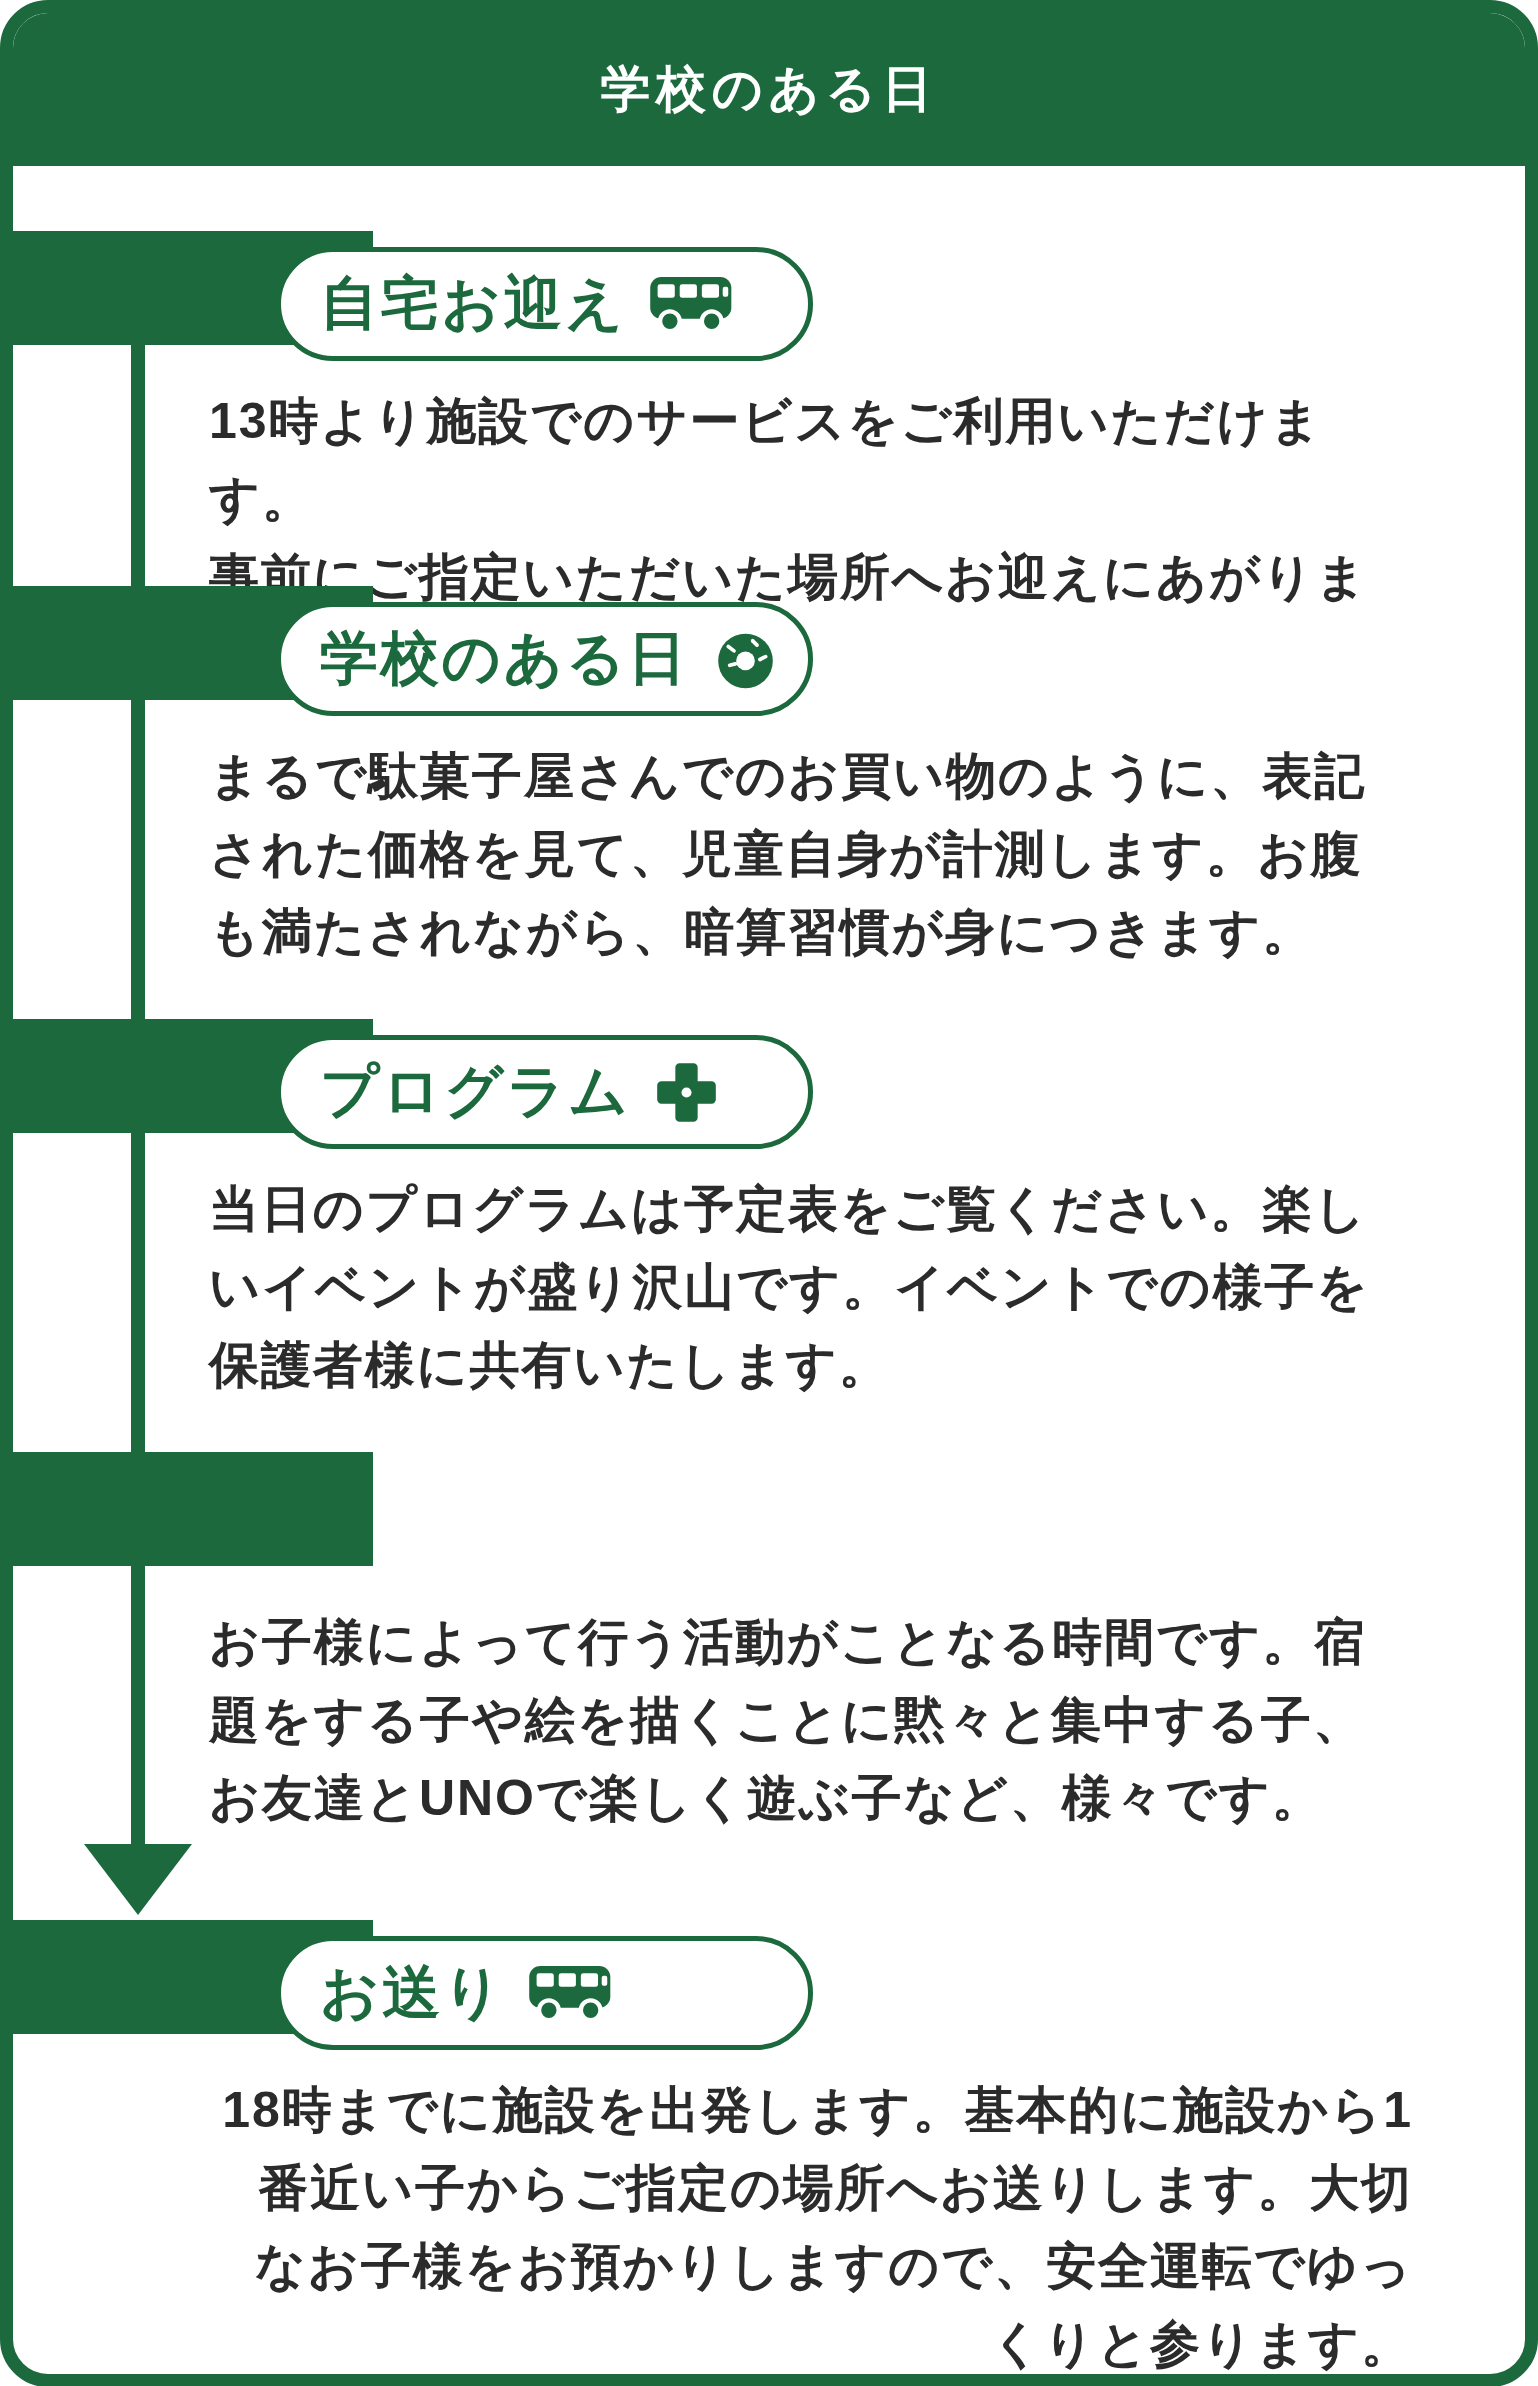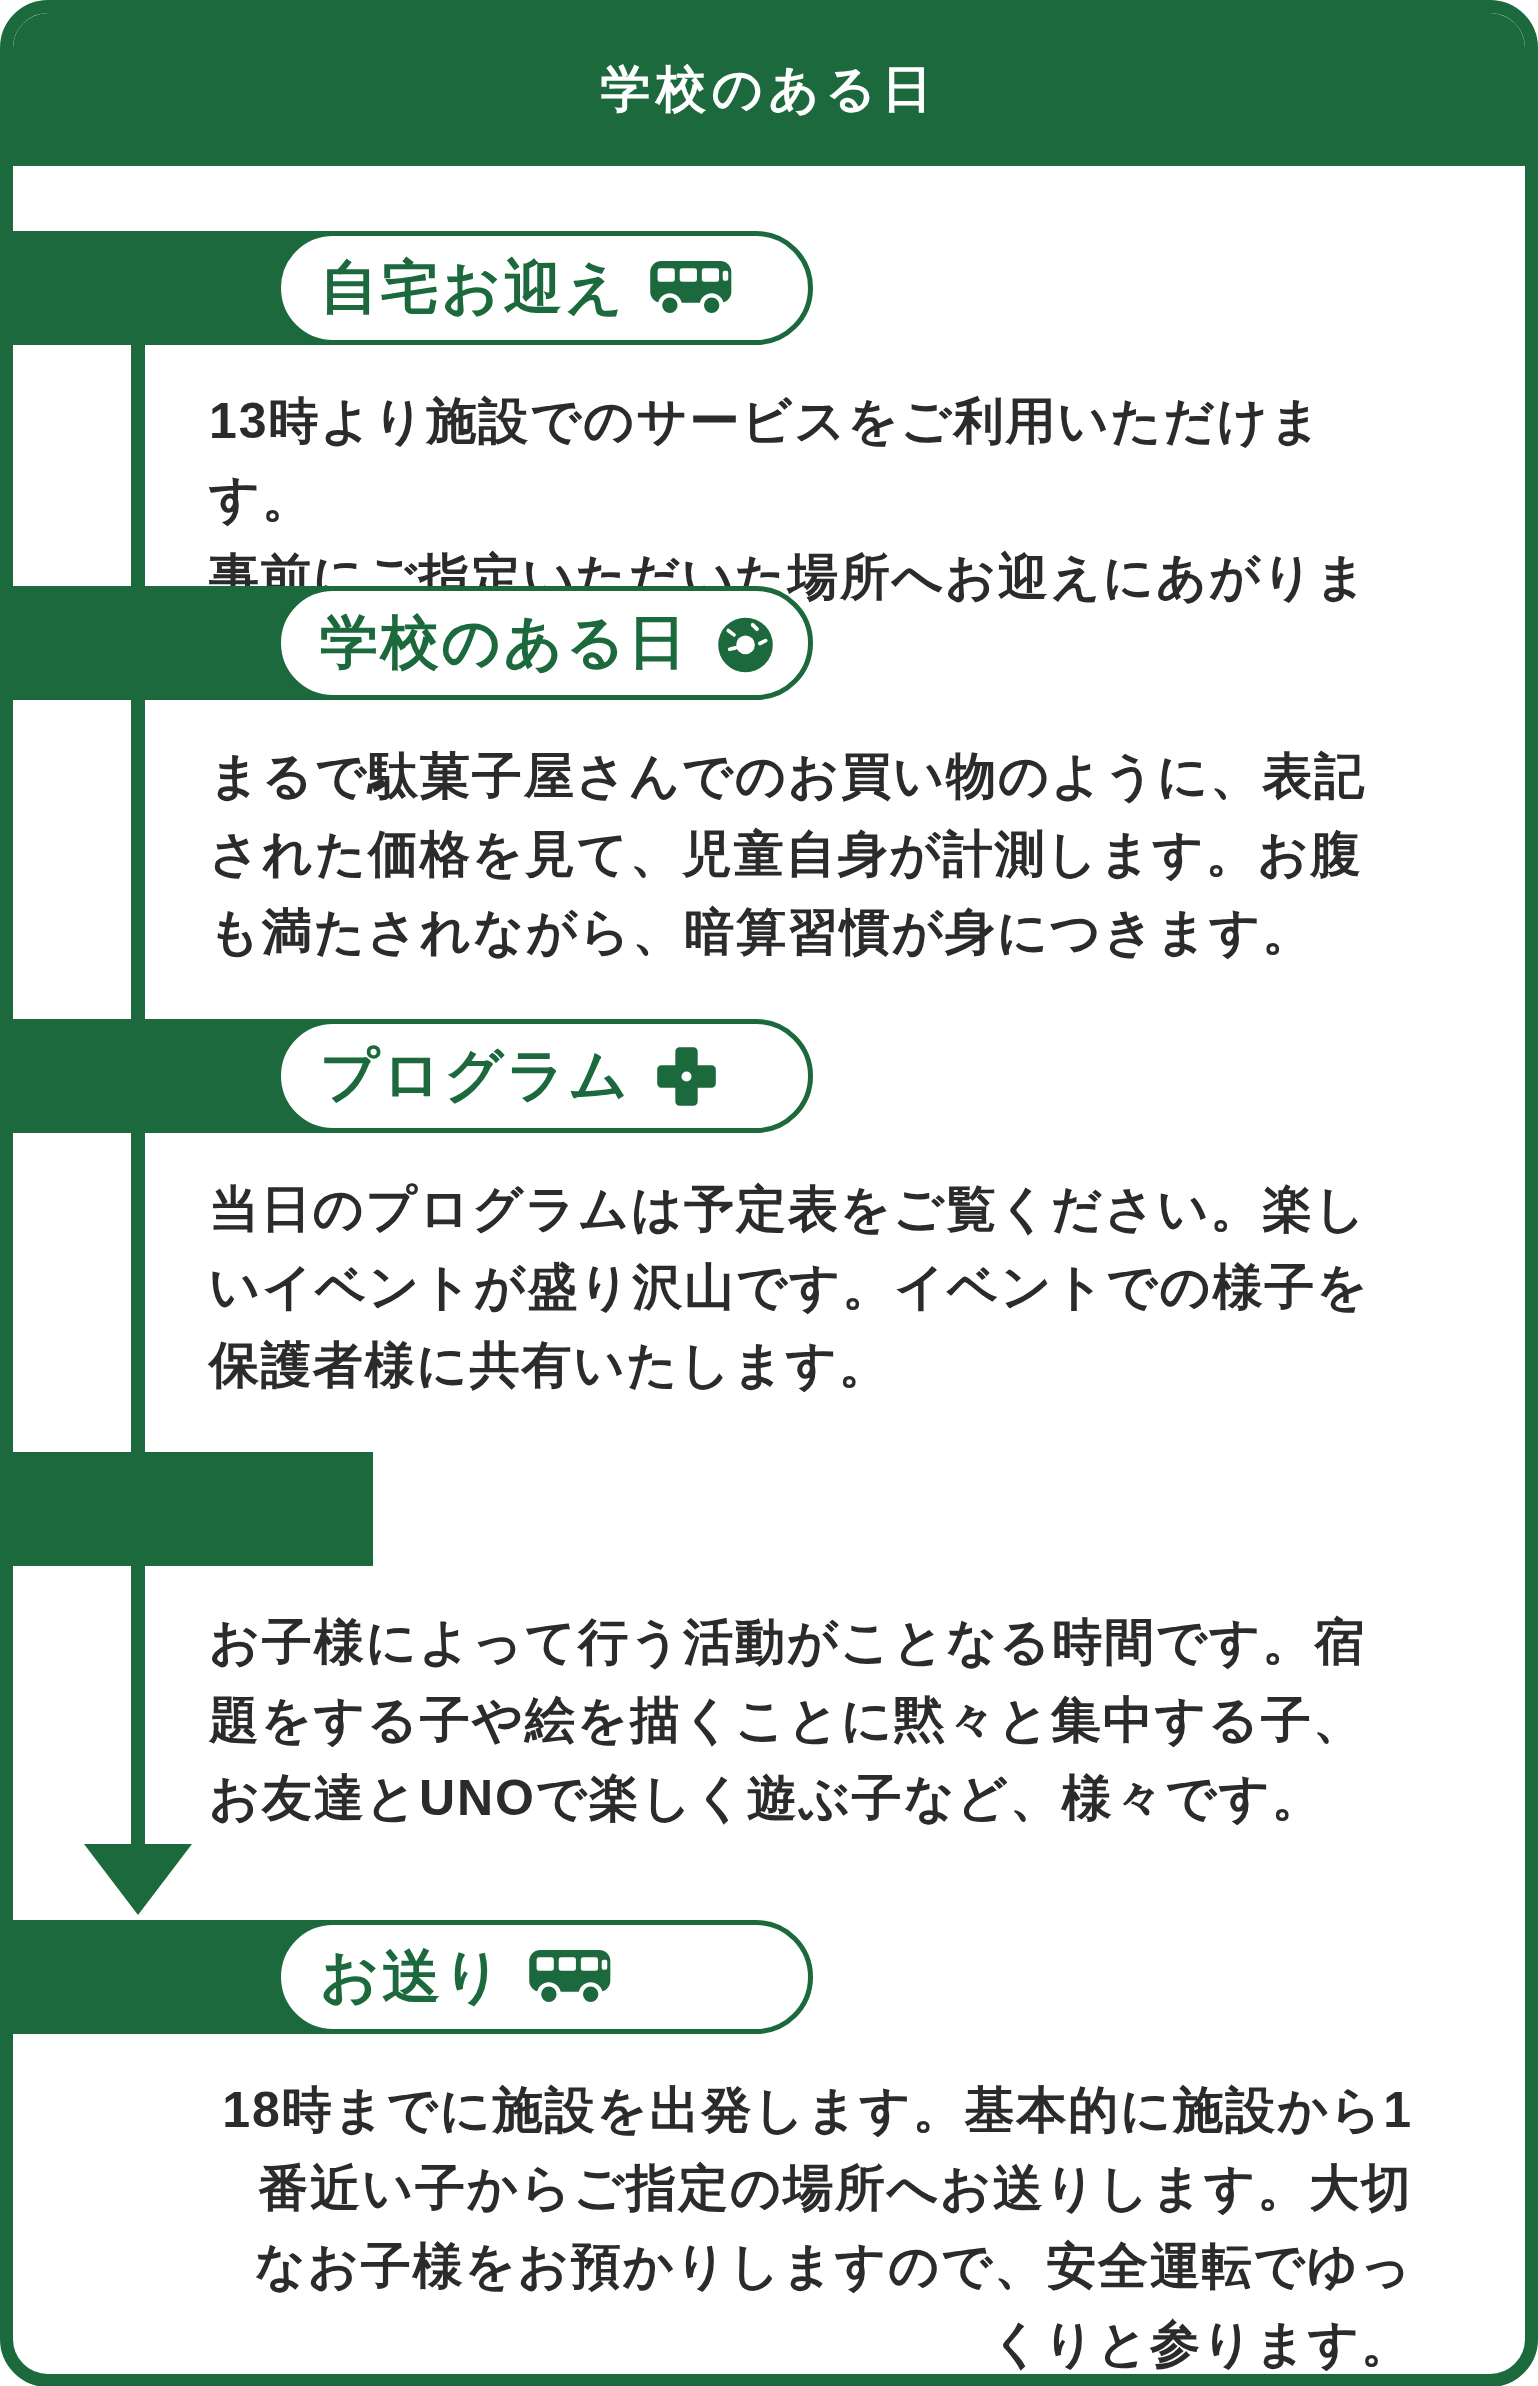--- a/index.html
+++ b/index.html
@@ -54,21 +54,21 @@
   .stage.first{margin-top:65px;}
   .stage.last{margin-top:82px;text-align:right;}
 
   .stage-header{position:relative;height:114px;}
   .stage-band{
     position:absolute;left:-13px;top:0;
     width:373px;height:114px;
     background:var(--green);
   }
   .stage-pill{
-    position:absolute;left:263px;top:0;
+    position:absolute;left:263px;top:16px;
     width:537px;height:114px;
     background:var(--white);
     border:5.6px solid var(--green);
     border-radius:57px;
     display:flex;align-items:center;
     padding-left:39px;
     gap:22.4px;
   }
   .stage-title{
     color:var(--green);

